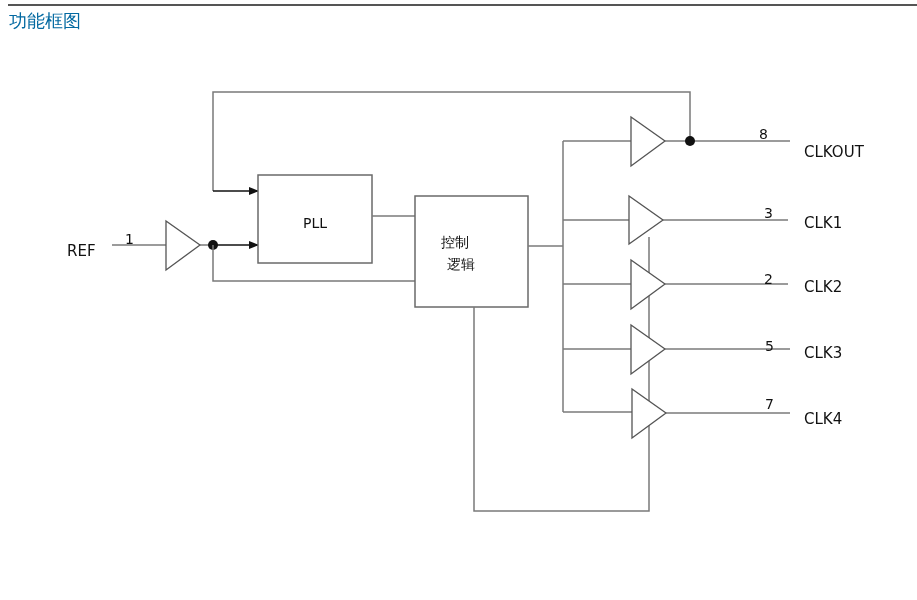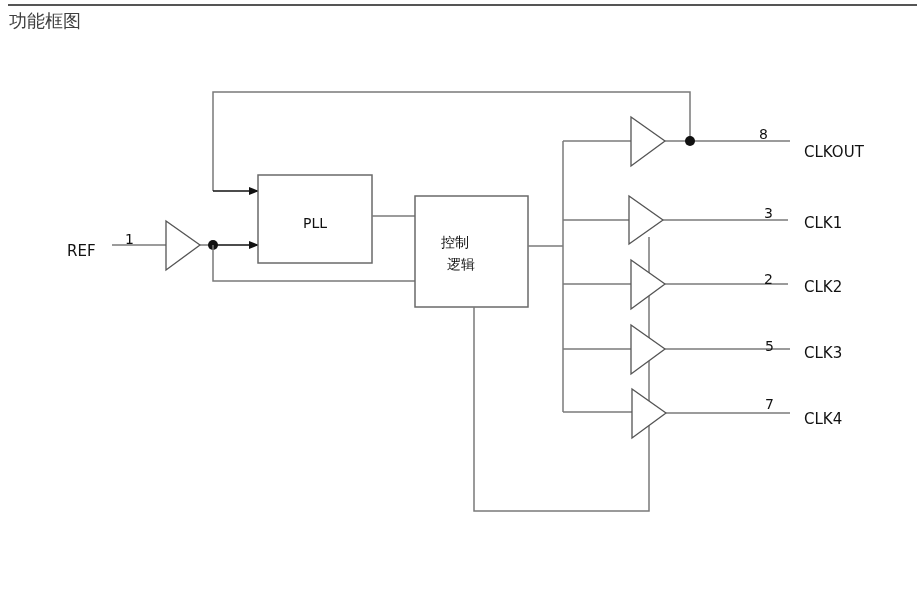--- a/index.html
+++ b/index.html
@@ -1,19 +1,19 @@
 <!DOCTYPE html>
 <html><head>
 <meta charset="utf-8">
 <style>
   html, body { margin: 0; padding: 0; background: #ffffff; }
   body { width: 917px; height: 600px; position: relative; overflow: hidden;
          font-family: "DejaVu Sans", "Liberation Sans", sans-serif; }
   .topline { position: absolute; left: 8px; right: 0; top: 4px; height: 2px; background: #555555; }
-  .title { position: absolute; left: 9px; top: 9px; font-size: 18px; color: #404040; }
+  .title { position: absolute; left: 9px; top: 9px; font-size: 18px; color: #0369a1; }
   svg { position: absolute; left: 0; top: 0; }
   .w { stroke: #7a7a7a; stroke-width: 1.5; fill: none; }
   .box { stroke: #6a6a6a; stroke-width: 1.5; fill: #ffffff; }
   .buf { stroke: #555555; stroke-width: 1.3; fill: #ffffff; }
   .lbl { font-size: 15px; fill: #111111; }
   .pin { font-size: 14px; fill: #111111; }
   .blk { font-size: 14px; fill: #111111; }
 </style>
 </head>
 <body>

